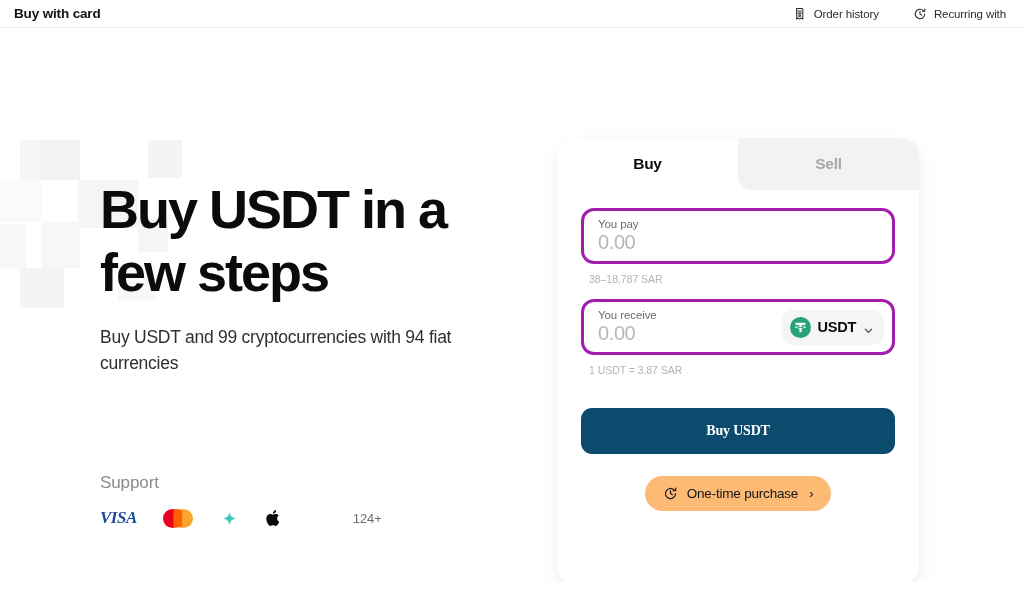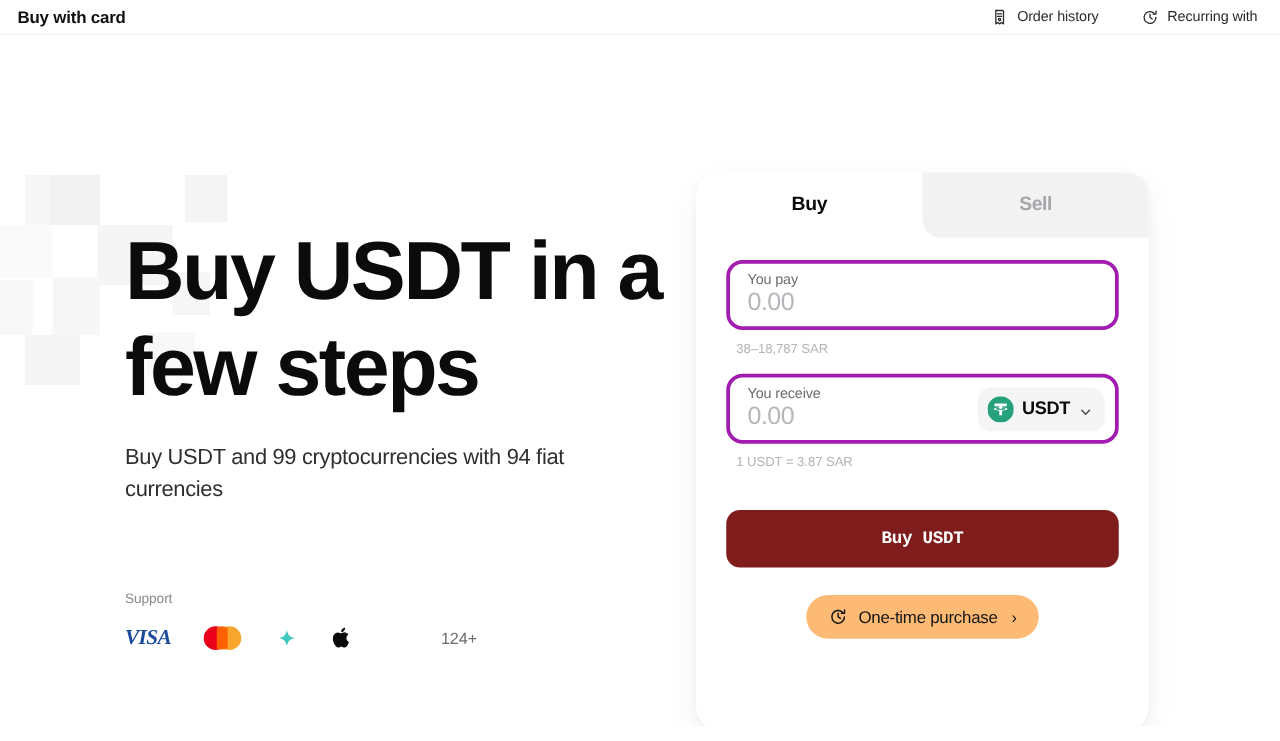--- a/index.html
+++ b/index.html
@@ -82,21 +82,21 @@
 
   
   .hero {
     position: absolute;
     left: 100px;
     top: 150px;
     width: 430px;
     z-index: 2;
   }
   .hero-title {
-    font-size: 66px;
+    font-size: 54px;
     line-height: 1.16;
     font-weight: 700;
     letter-spacing: -2px;
     color: #0b0b0b;
   }
   .hero-sub {
     margin-top: 22px;
     font-size: 17.5px;
     line-height: 1.48;
     color: #2f2f2f;
@@ -105,21 +105,21 @@
   }
 
   
   .support {
     position: absolute;
     left: 100px;
     top: 445px;
     z-index: 2;
   }
   .support-label {
-    font-size: 11px;
+    font-size: 17px;
     color: #8a8a8f;
     letter-spacing: -0.1px;
   }
   .support-icons {
     margin-top: 14px;
     display: flex;
     align-items: center;
     gap: 26px;
   }
   .pay-icon { display: flex; align-items: center; height: 22px; }
@@ -230,29 +230,29 @@
     color: #b3b3b8;
     letter-spacing: -0.05px;
     margin: 9px 0 0 8px;
   }
   .gap-22 { height: 14px; }
 
   .cta {
     margin-top: 32px;
     width: 100%;
     height: 46px;
-    background: #7f1d1d;
+    background: #0c4a6e;
     color: #ffffff;
     border: none;
     border-radius: 11px;
     font-size: 14px;
     font-weight: 700;
     letter-spacing: -0.2px;
     cursor: pointer;
-    font-family: Liberation Mono, monospace;
+    font-family: Liberation Serif, serif;
   }
 
   .purchase-row { margin-top: 22px; display: flex; justify-content: center; }
   .purchase-pill {
     display: inline-flex;
     align-items: center;
     gap: 9px;
     background: #fdba74;
     border-radius: 999px;
     padding: 10px 18px;

